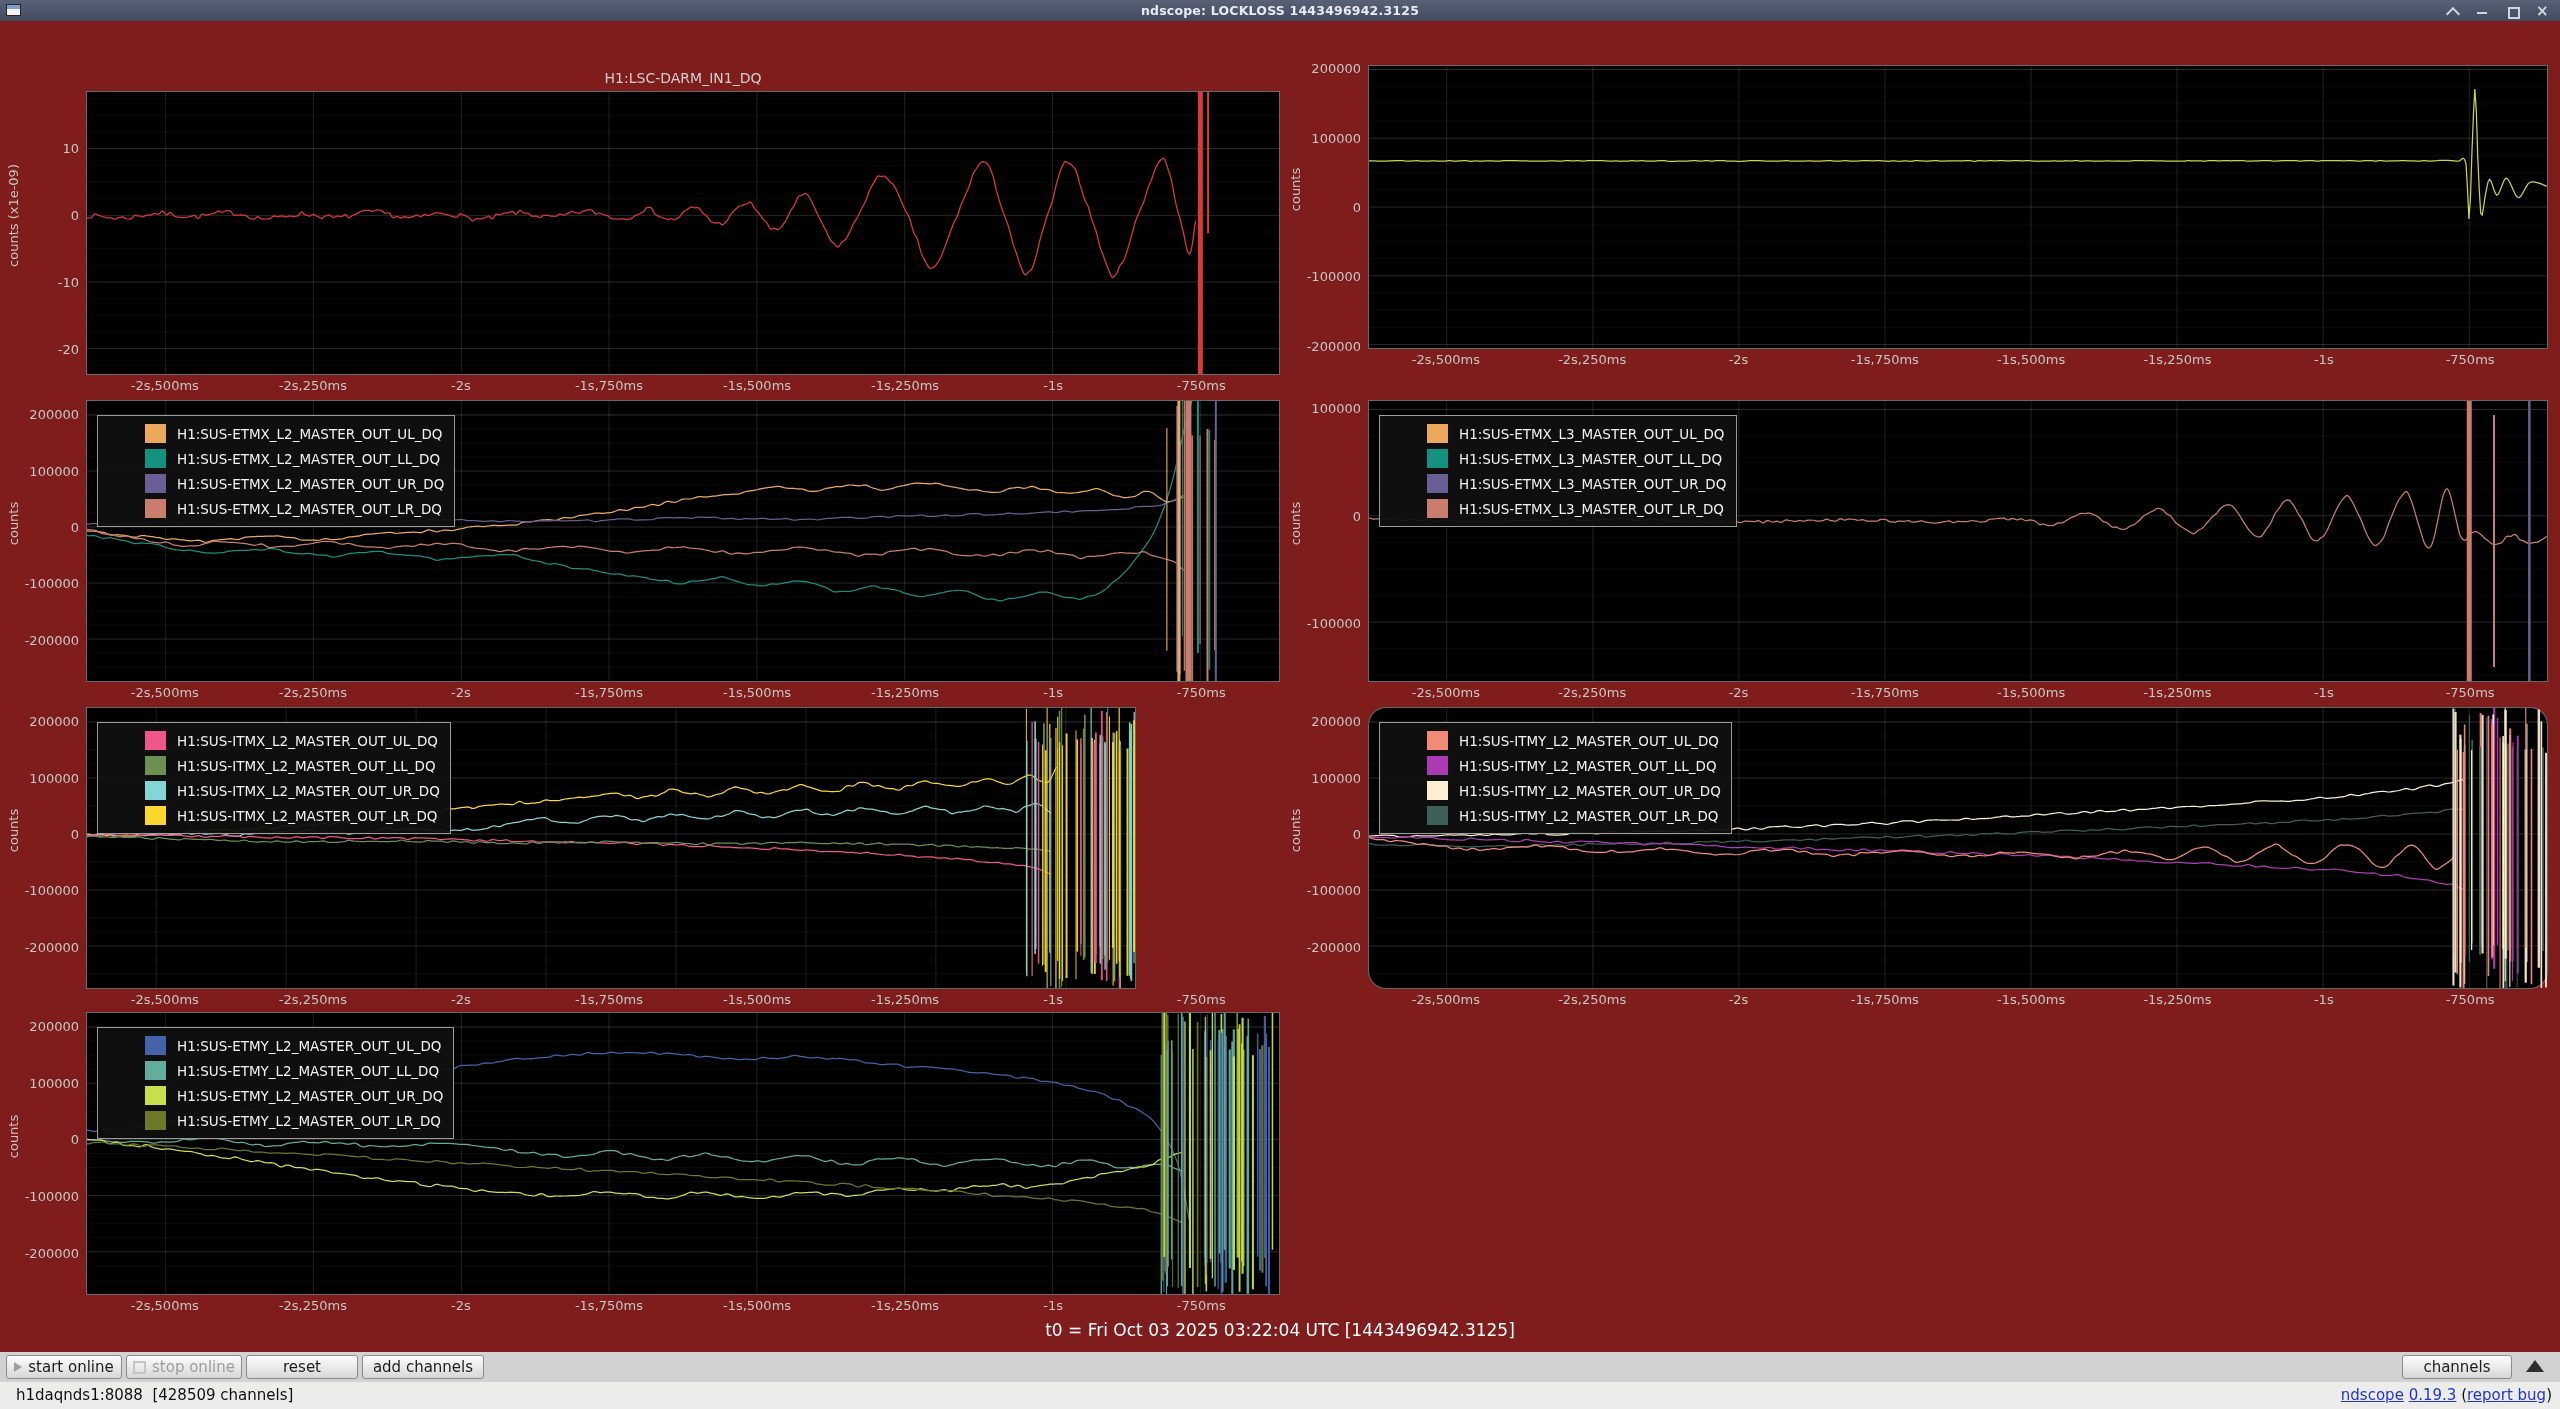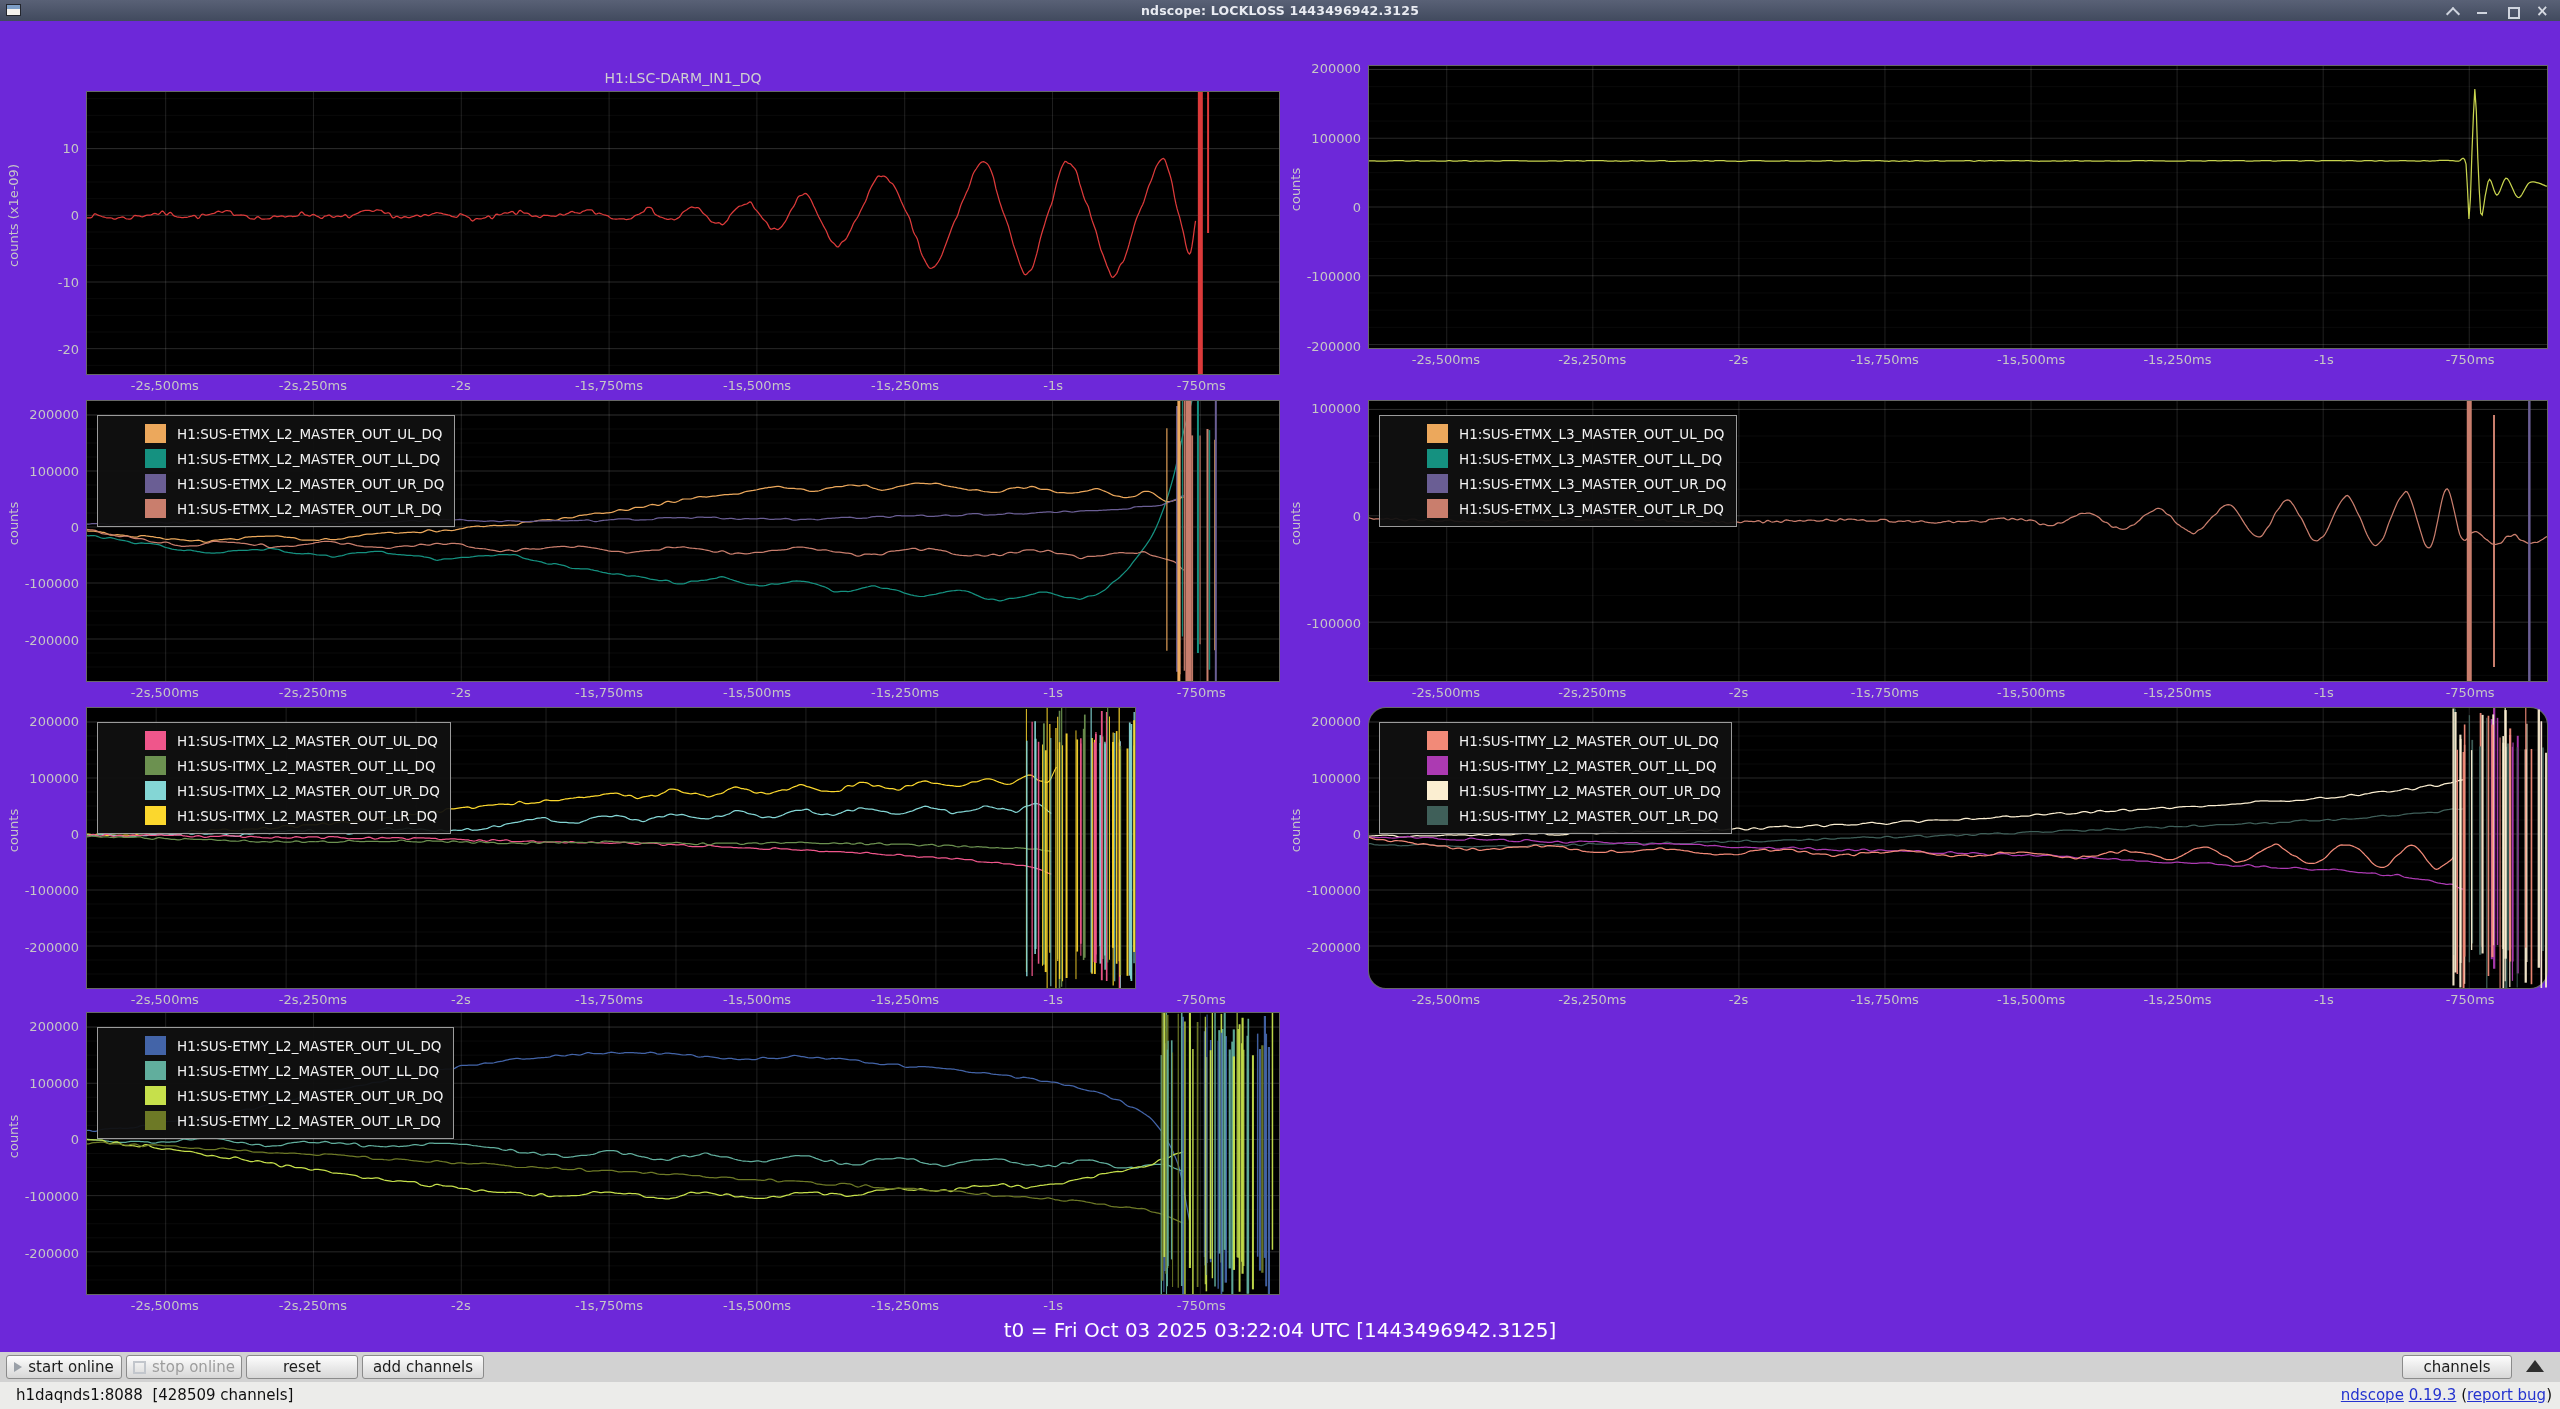--- a/index.html
+++ b/index.html
@@ -14,21 +14,21 @@
   .tb-title{position:absolute;left:0;right:0;text-align:center;color:#e9ebf2;font-size:12.5px;
     font-weight:bold;letter-spacing:.2px;}
   .tb-controls{position:absolute;right:10px;top:0;height:21px;display:flex;align-items:center;gap:16px;}
   .tbc{width:14px;height:14px;position:relative;display:inline-block;cursor:default;}
   .chev{width:8px;height:8px;border-left:2px solid #cfd4de;border-top:2px solid #cfd4de;
     transform:rotate(45deg);position:absolute;left:2px;top:5px;}
   .minus{position:absolute;left:1px;top:8px;width:10px;height:2px;background:#cfd4de;}
   .maxi{position:absolute;left:2px;top:3px;width:8px;height:8px;border:2px solid #cfd4de;}
   .closex{color:#d6dae2;font-size:15px;font-weight:bold;line-height:14px;}
   
-  #plot-area{position:absolute;left:0;top:21px;width:2560px;height:1331px;background:#6d28d9;}
+  #plot-area{position:absolute;left:0;top:21px;width:2560px;height:1331px;background:#7f1d1d;}
   .plot{position:absolute;}
   .plot-title{height:26px;display:flex;align-items:flex-end;justify-content:center;
     color:#cfcfcf;font-size:14px;padding-bottom:5px;box-sizing:border-box;}
   .plot-body{display:flex;}
   .ylab{width:20px;position:relative;}
   .ylab span{position:absolute;left:14px;top:50%;transform:rotate(-90deg) translateX(0%);
     transform-origin:left top;color:#c6c6c6;font-size:13px;white-space:nowrap;}
   .ylab span{transform:translateY(-50%) rotate(-90deg);left:-2px;top:50%;width:20px;
     display:flex;justify-content:center;}
   .yticks{width:58px;position:relative;}
@@ -38,21 +38,21 @@
   .xticks{position:relative;height:22px;}
   .xticks span{position:absolute;top:3px;transform:translateX(-50%);color:#c6c6c6;font-size:13px;white-space:nowrap;}
   
   .legend{position:absolute;background:rgba(16,16,16,.94);border:1px solid #9b9b9b;
     padding:5px 10px 5px 7px;z-index:5;}
   .lrow{display:flex;align-items:center;height:25px;margin-left:40px;}
   .lswatch{width:21px;height:19px;margin-right:11px;flex:0 0 auto;}
   .ltext{color:#f2f2f2;font-size:13.5px;white-space:nowrap;}
   
   .t0bar{position:absolute;left:0;top:1316px;width:100%;height:28px;display:flex;
-    align-items:center;justify-content:center;color:#fff;font-size:20px;}
+    align-items:center;justify-content:center;color:#fff;font-size:17px;}
   
   .toolbar{position:absolute;left:0;top:1352px;width:100%;height:30px;background:#d2d2d2;}
   .btn{position:absolute;top:3px;height:24px;border:1px solid #8b8b8b;border-radius:3px;
     background:linear-gradient(#fdfdfd,#d7d7d7);font-size:15px;color:#1c1c1c;
     font-family:"DejaVu Sans",sans-serif;display:flex;align-items:center;justify-content:center;
     gap:6px;box-sizing:border-box;cursor:pointer;}
   .btn.disabled{color:#9d9d9d;}
   .play-ic{width:0;height:0;border-left:8px solid #9aa0a8;border-top:5px solid transparent;
     border-bottom:5px solid transparent;display:inline-block;}
   .stop-ic{width:9px;height:9px;border:2px solid #c2c6cc;display:inline-block;}

